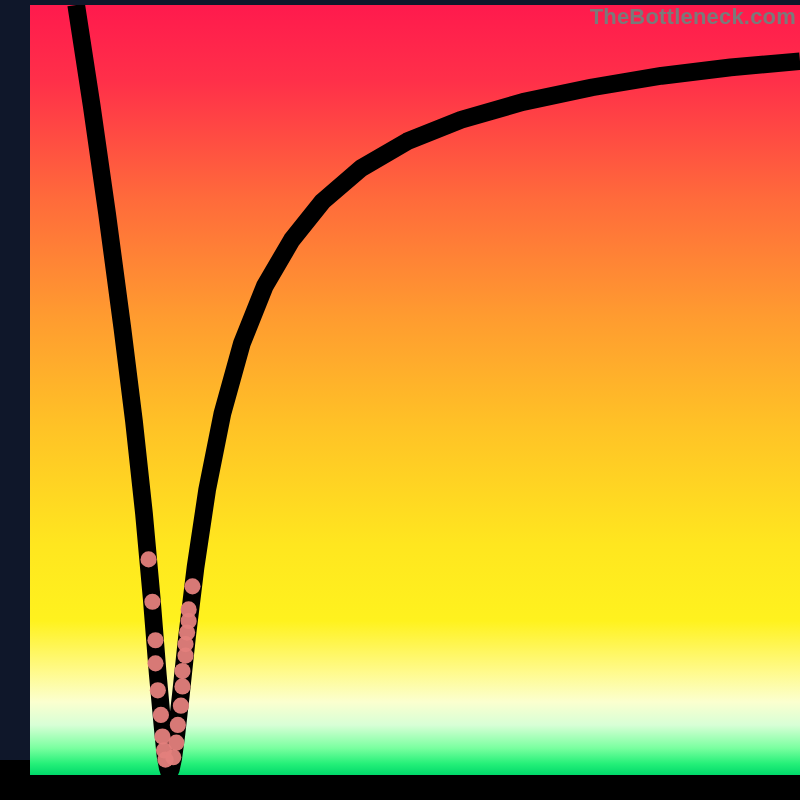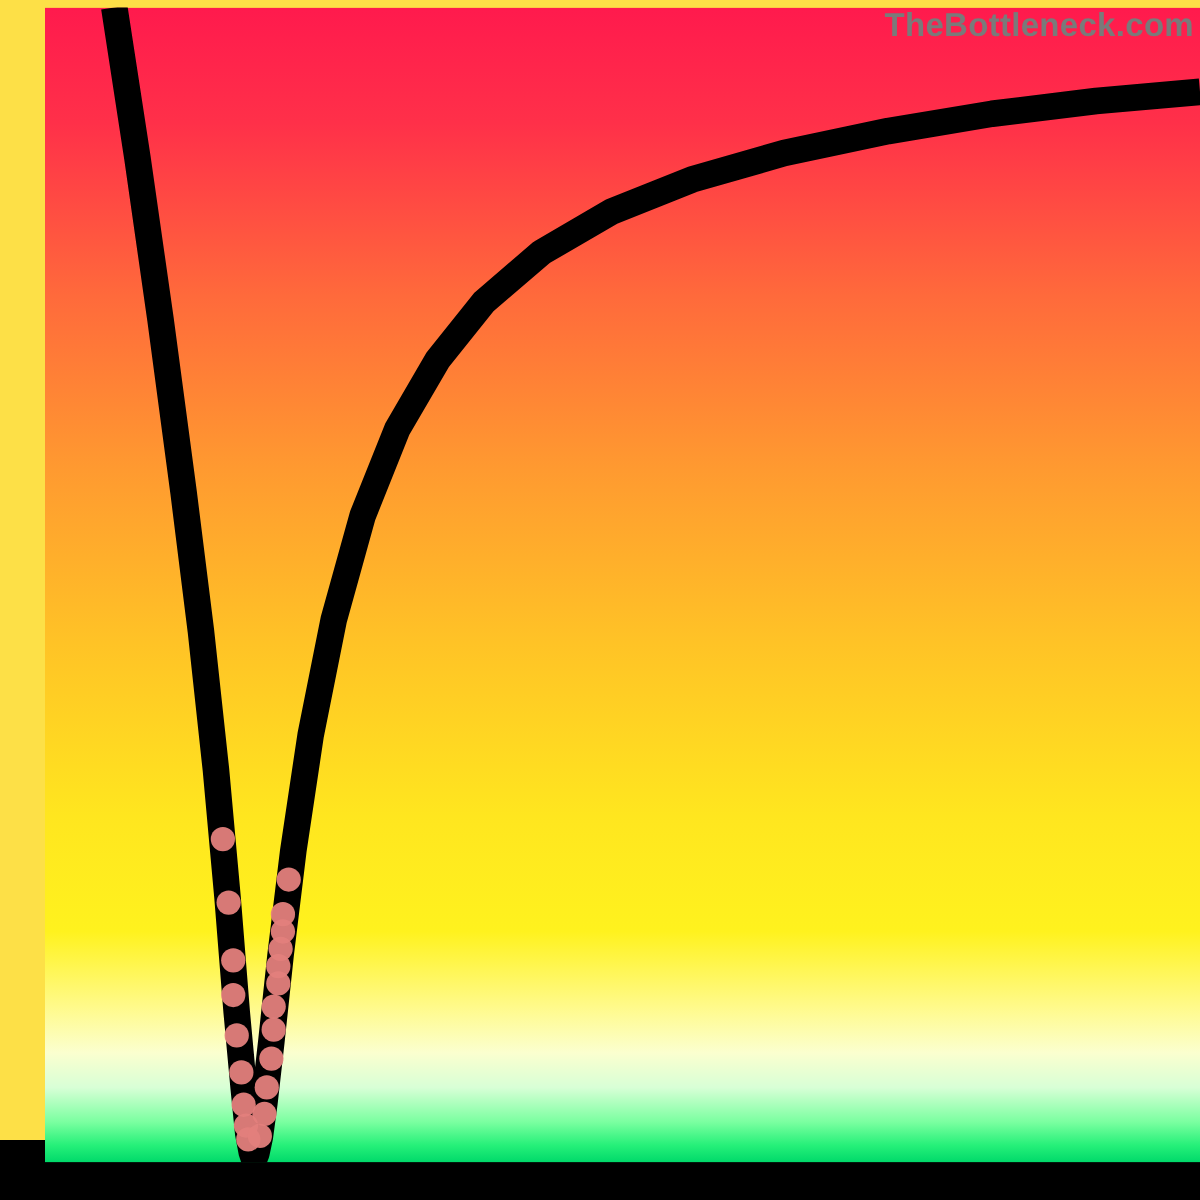--- a/index.html
+++ b/index.html
@@ -8,21 +8,21 @@
     width: 800px;
     height: 800px;
     background: #000;
     overflow: hidden;
     font-family: Arial, Helvetica, sans-serif;
   }
   .stage {
     position: absolute;
     left: 0; top: 0;
     width: 800px; height: 760px;
-    background: #fde047;
+    background: #0f172a;
   }
   .plot {
     position: absolute;
     left: 30px;
     top: 5px;
     width: 770px;
     height: 770px;
     overflow: hidden;
   }
   .gradient {

